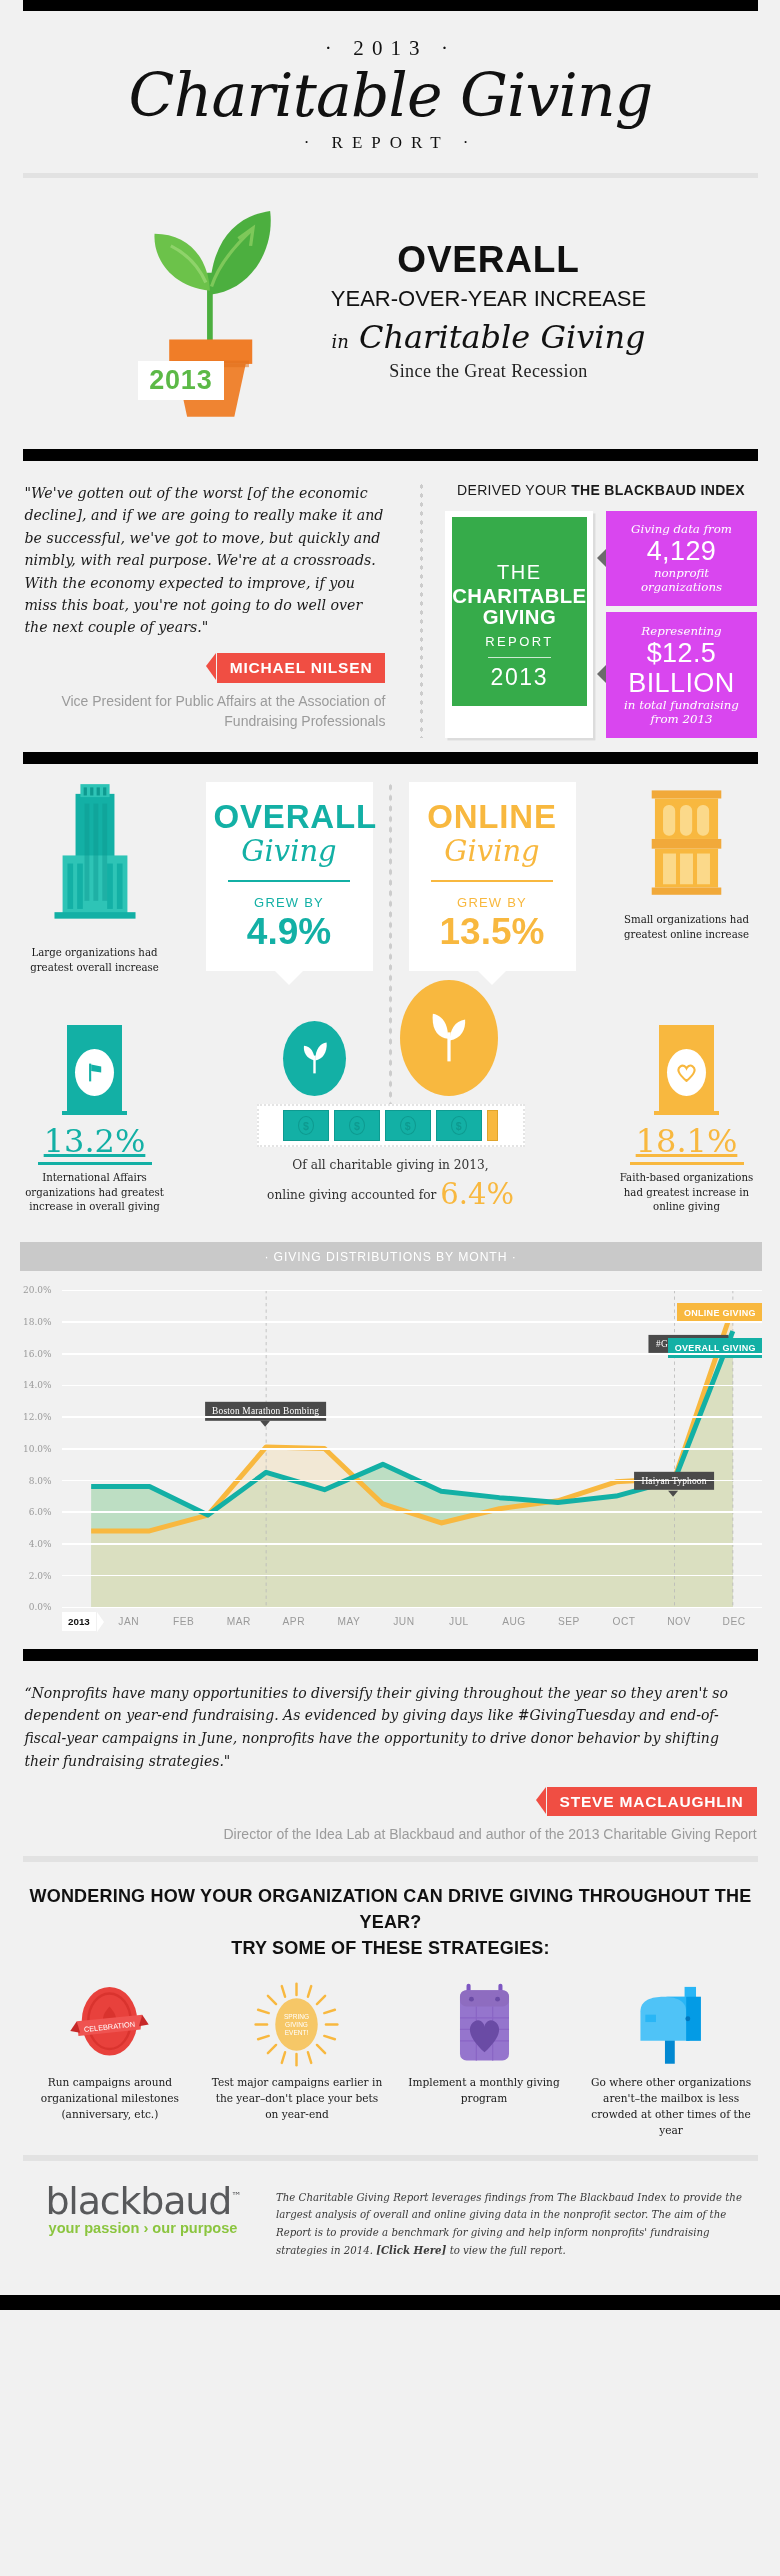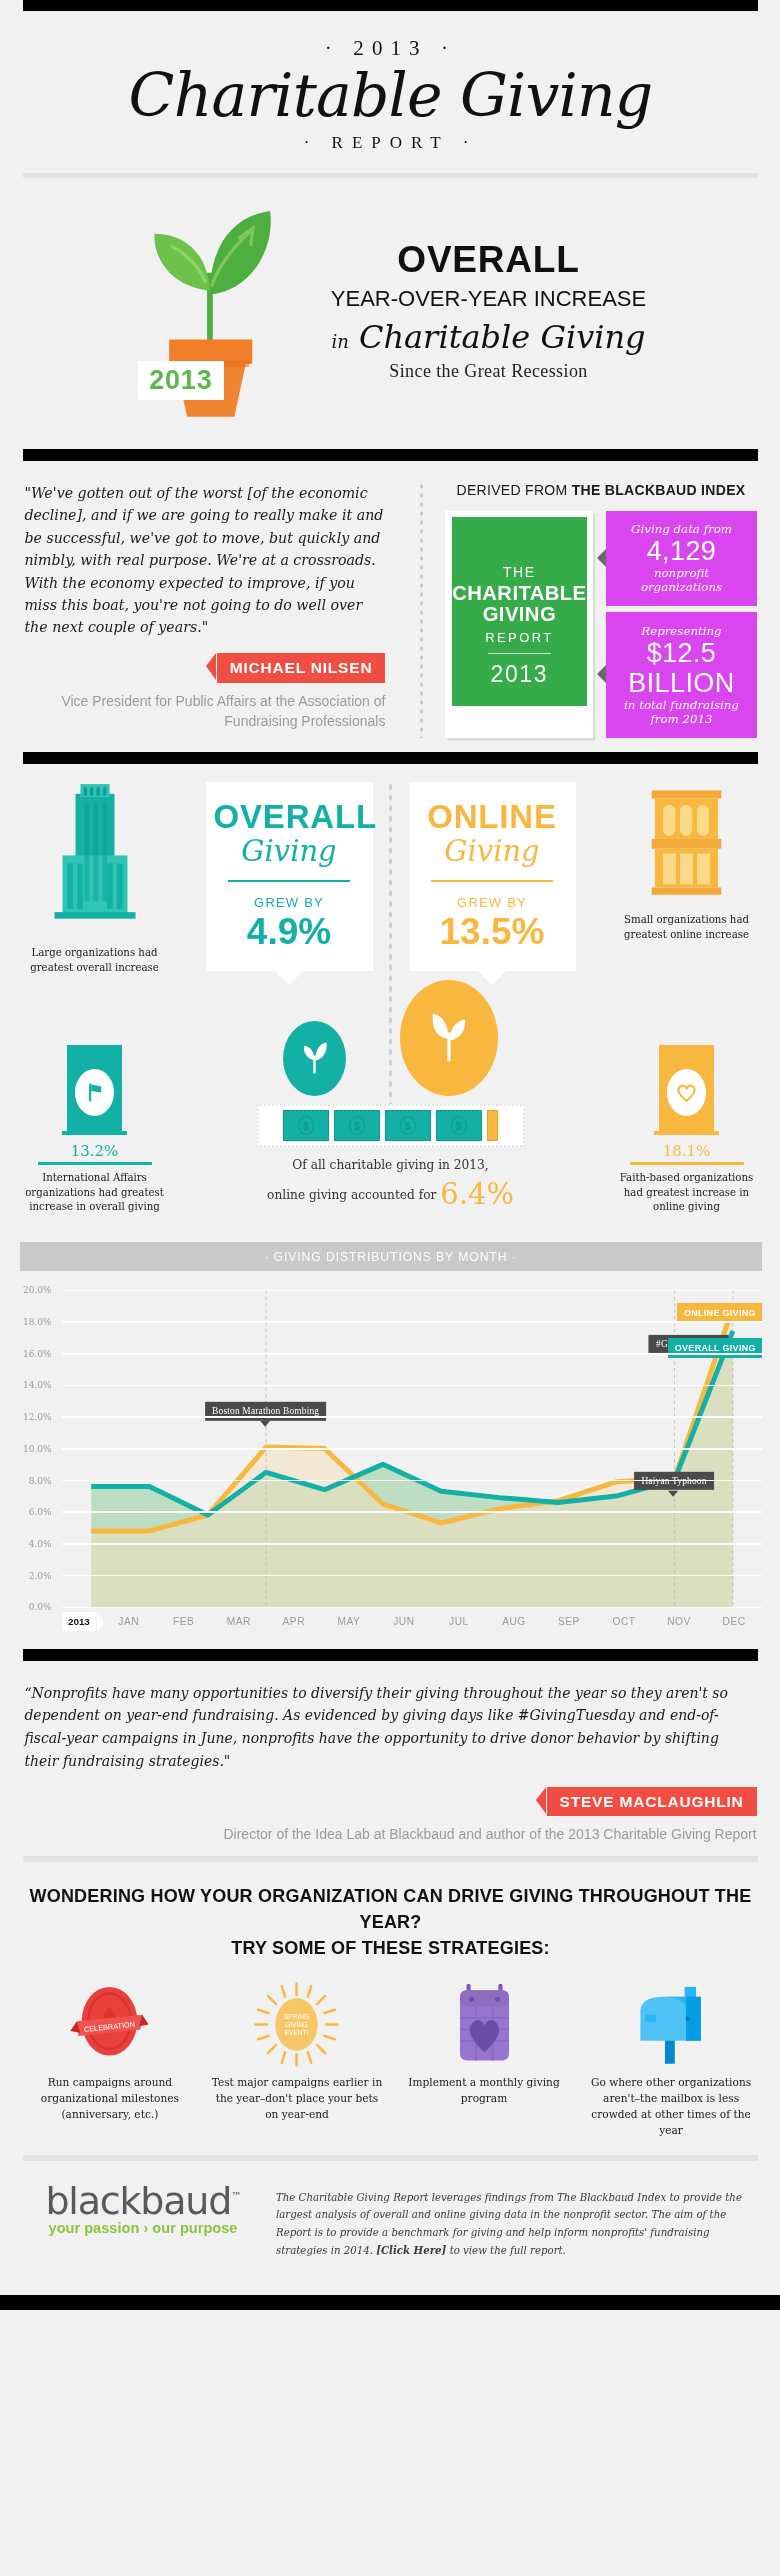--- a/index.html
+++ b/index.html
@@ -92,21 +92,21 @@
     margin-bottom: 13px; font-family:"Liberation Sans", sans-serif;
   }
   .derived b { font-weight:bold; }
   .index-row { display:flex; align-items:stretch; gap:0; }
   .cover-shadow { background:#fff; padding:6.5px; box-shadow: 2.4px 2.4px 0 #dcdcdc; }
   .cover {
     width: 135px; height: 189px; background:#36ab4a; color:#fff;
     display:flex; flex-direction:column; align-items:center;
     justify-content:center; text-align:center;
   }
-  .cover .c1 { font-size: 14px; letter-spacing:1.6px;margin-top:28px; }
+  .cover .c1 { font-size: 20px; letter-spacing:1.6px;margin-top:28px; }
   .cover .c2 { font-size: 20.3px; font-weight:bold; letter-spacing:0.4px; line-height:1.05; margin-top:2.4px;}
   .cover .c3 { font-size: 13px; letter-spacing:2.4px; margin-top:5px; }
   .cover .rule { width: 63px; height:0.8px; background:rgba(255,255,255,.75); margin: 8.1px 0 6.5px;}
   .cover .c4 { font-size: 23px; letter-spacing:1.6px; }
   .stats-col { display:flex; flex-direction:column; gap:6.5px; margin-left:13px; flex:1;}
   .stat-box {
     position:relative; background:#d946ef; color:#fff; text-align:center;
     padding: 11.4px 8.1px; font-family:"DejaVu Serif", serif;
   }
   .stat-box:before {
@@ -156,21 +156,21 @@
   .barcol { width: 150px; text-align:center; }
   .bar {
     width: 55px; height: 86px; margin: 0 auto; position:relative;
   }
   .bar .cap { position:absolute; left:-4.9px; right:-4.9px; bottom:-4.1px; height:4.1px; }
   .bar .badge {
     position:absolute; left:50%; margin-left:-19.5px; bottom: 14.6px;
     width:39px; height:47px; background:#fff; border-radius:50%;
     display:flex; align-items:center; justify-content:center;
   }
-  .pct { font-family:"DejaVu Serif", serif; font-size: 15px; margin-top: 11.4px; }
+  .pct { font-family:"DejaVu Serif", serif; font-size: 32px; margin-top: 11.4px; text-decoration: underline; }
   .pct-rule { height:2.4px; width: 114px; margin: 2.4px auto 4.9px; }
   .center-money { width: 268px; text-align:center; }
   .circle-teal { width: 63px; height: 75px; background:#13b0a5; border-radius:50%;
                  margin: 0 auto 8.1px; display:flex;align-items:center;justify-content:center;}
   .circle-gold { width: 98px; height: 116px; background:#f8b83f; border-radius:50%;
                  margin: 0 auto 8.1px; display:flex;align-items:center;justify-content:center;}
   .bills { display:flex; gap:4.9px; justify-content:center; align-items:center;
            background: #fff; padding: 4.1px; border: 2.4px dotted #e4e4e4; }
   .bill { width: 46px; height: 31px; background:#13b0a5; border:1.6px solid #0e9a90;
           display:flex;align-items:center;justify-content:center; }
@@ -299,21 +299,21 @@
 
   <div class="quote-sec">
     <div class="quote-left">
       <div class="quote-text">"We've gotten out of the worst [of the economic decline], and if we are going to really make it and be successful, we've got to move, but quickly and nimbly, with real purpose. We're at a crossroads. With the economy expected to improve, if you miss this boat, you're not going to do well over the next couple of years."</div>
       <div class="name-tag">MICHAEL NILSEN</div>
       <div class="attrib">Vice President for Public Affairs at the Association of Fundraising Professionals</div>
     </div>
     <div class="dot-col"></div>
     <div class="quote-right">
       <div class="derived">
-        <span>DERIVED FROM </span><b>THE BLACKBAUD INDEX</b>
+        <span>DERIVED YOUR </span><b>THE BLACKBAUD INDEX</b>
       </div>
       <div class="index-row">
         <div class="cover-shadow">
           <div class="cover">
             <div class="c1">THE</div>
             <div class="c2">CHARITABLE GIVING</div>
             <div class="c3">REPORT</div>
             <div class="rule"></div>
             <div class="c4">2013</div>
           </div>

